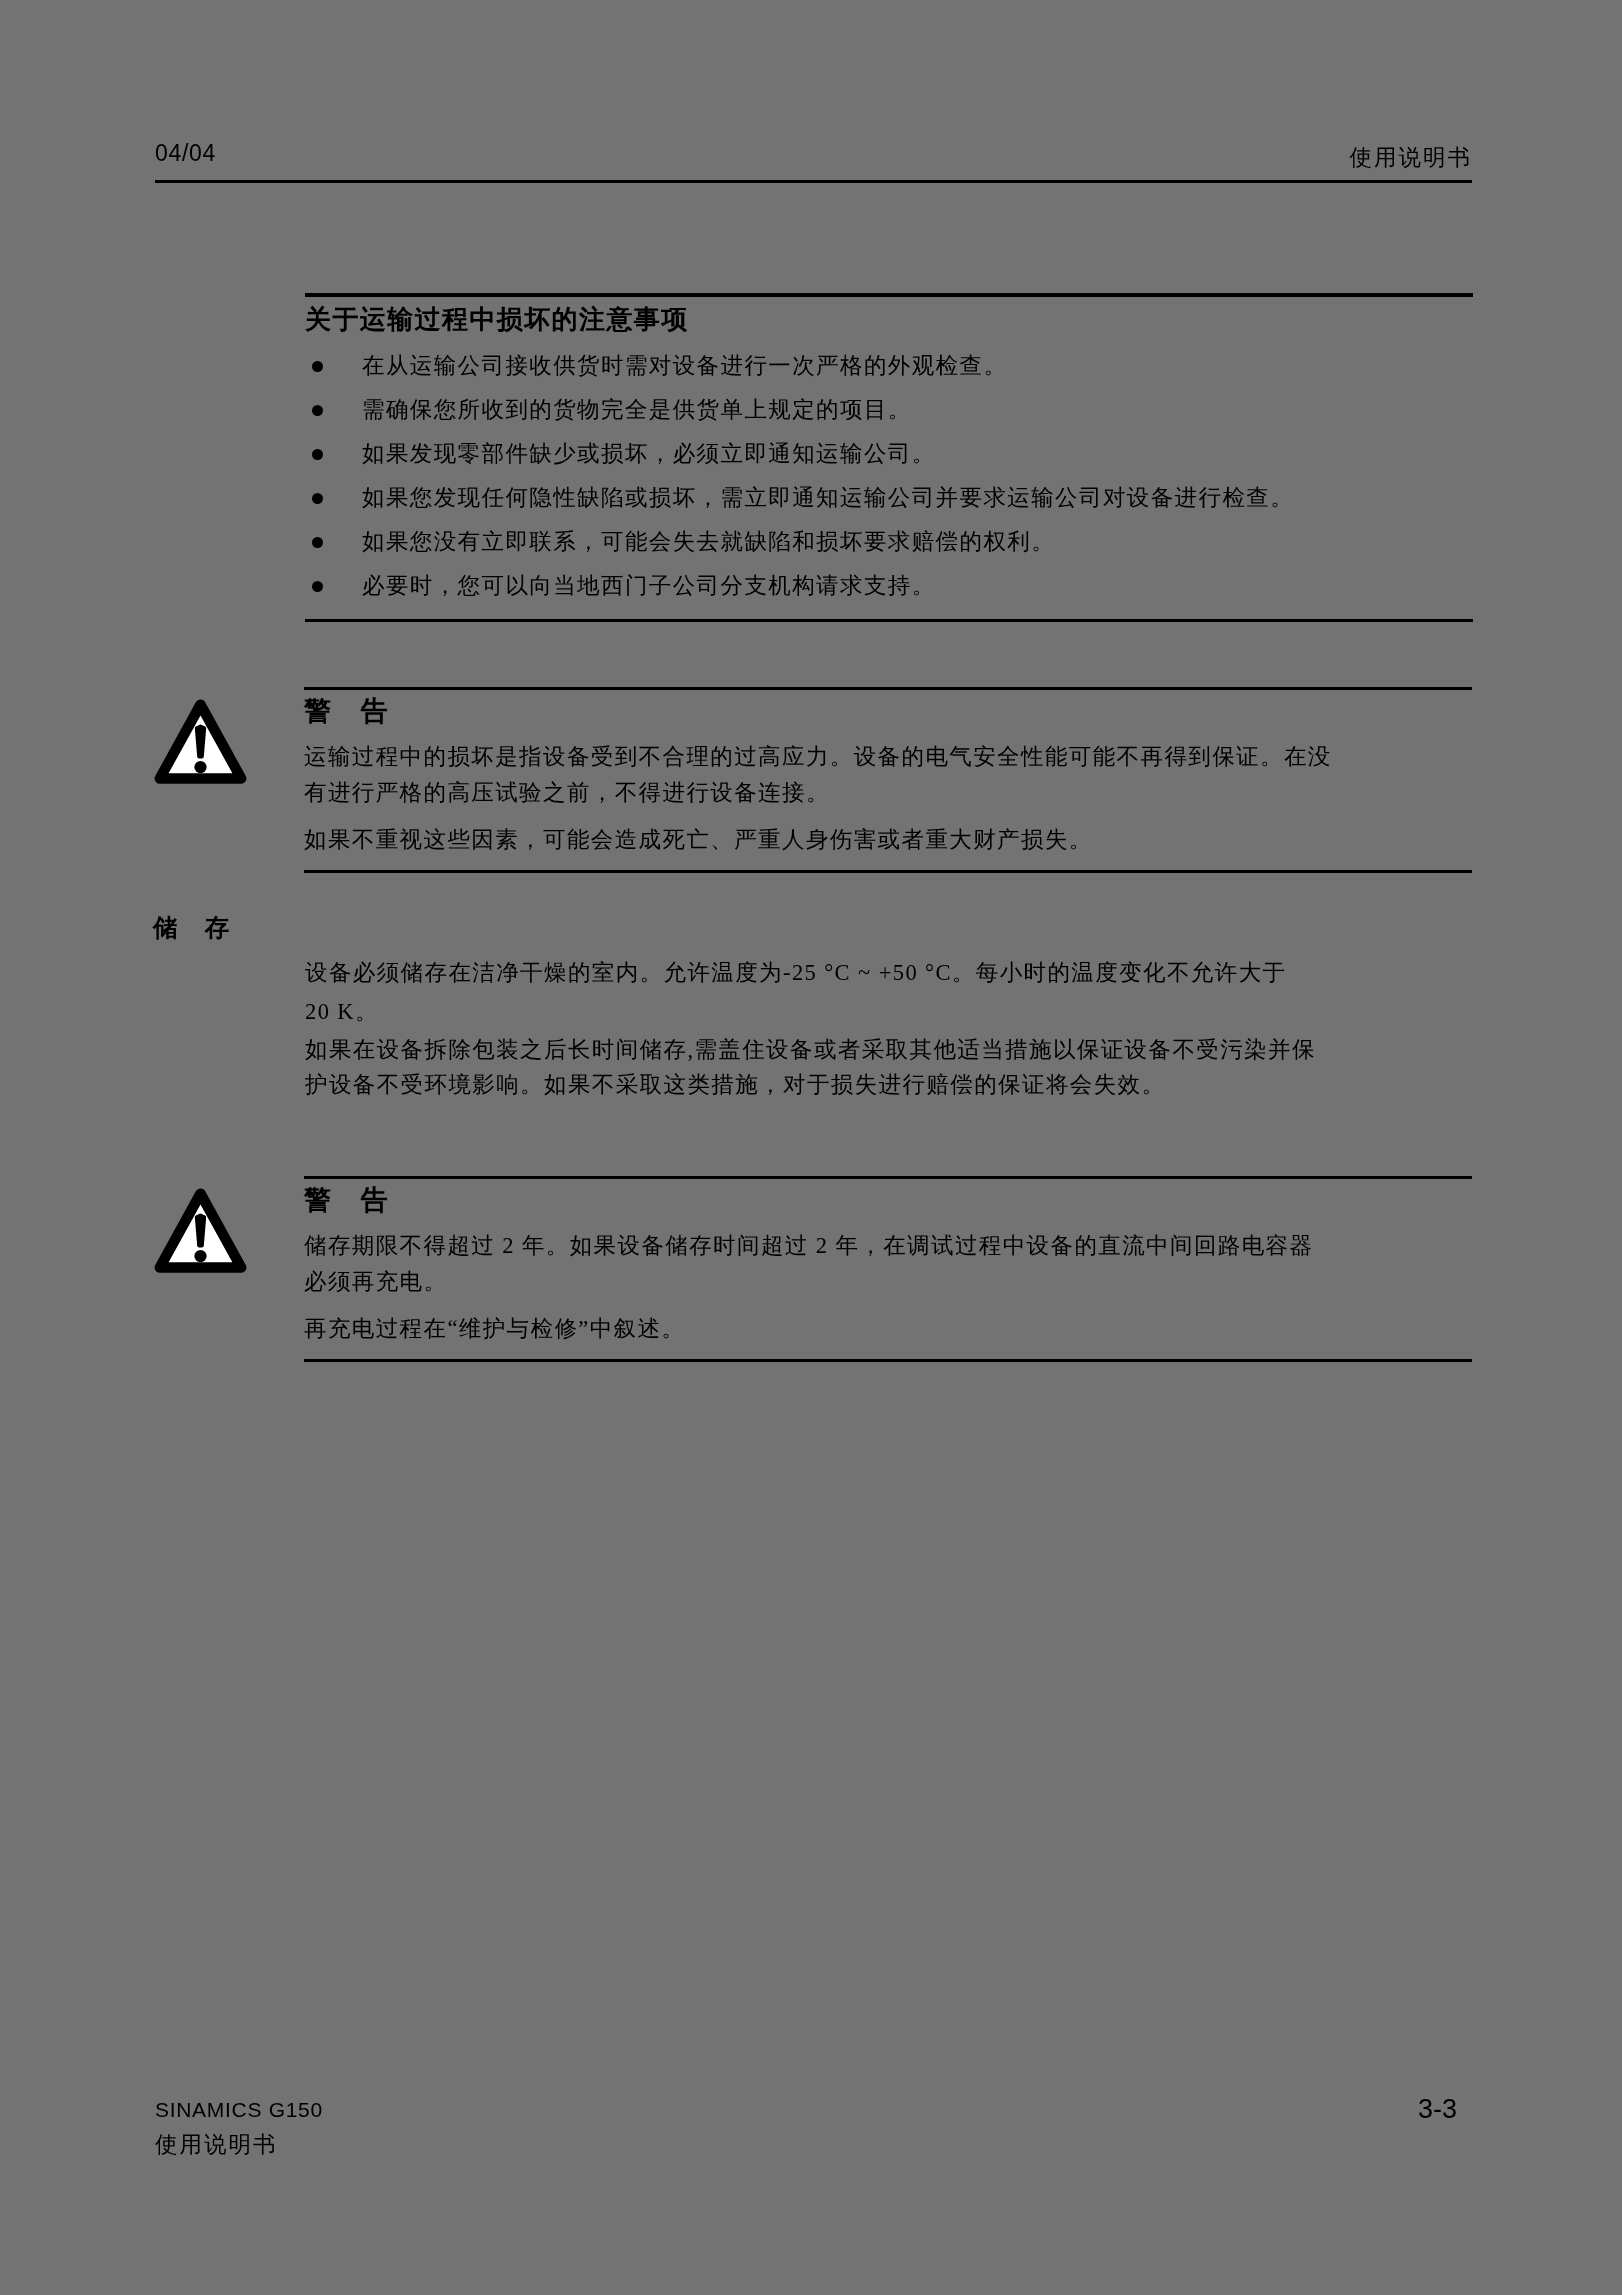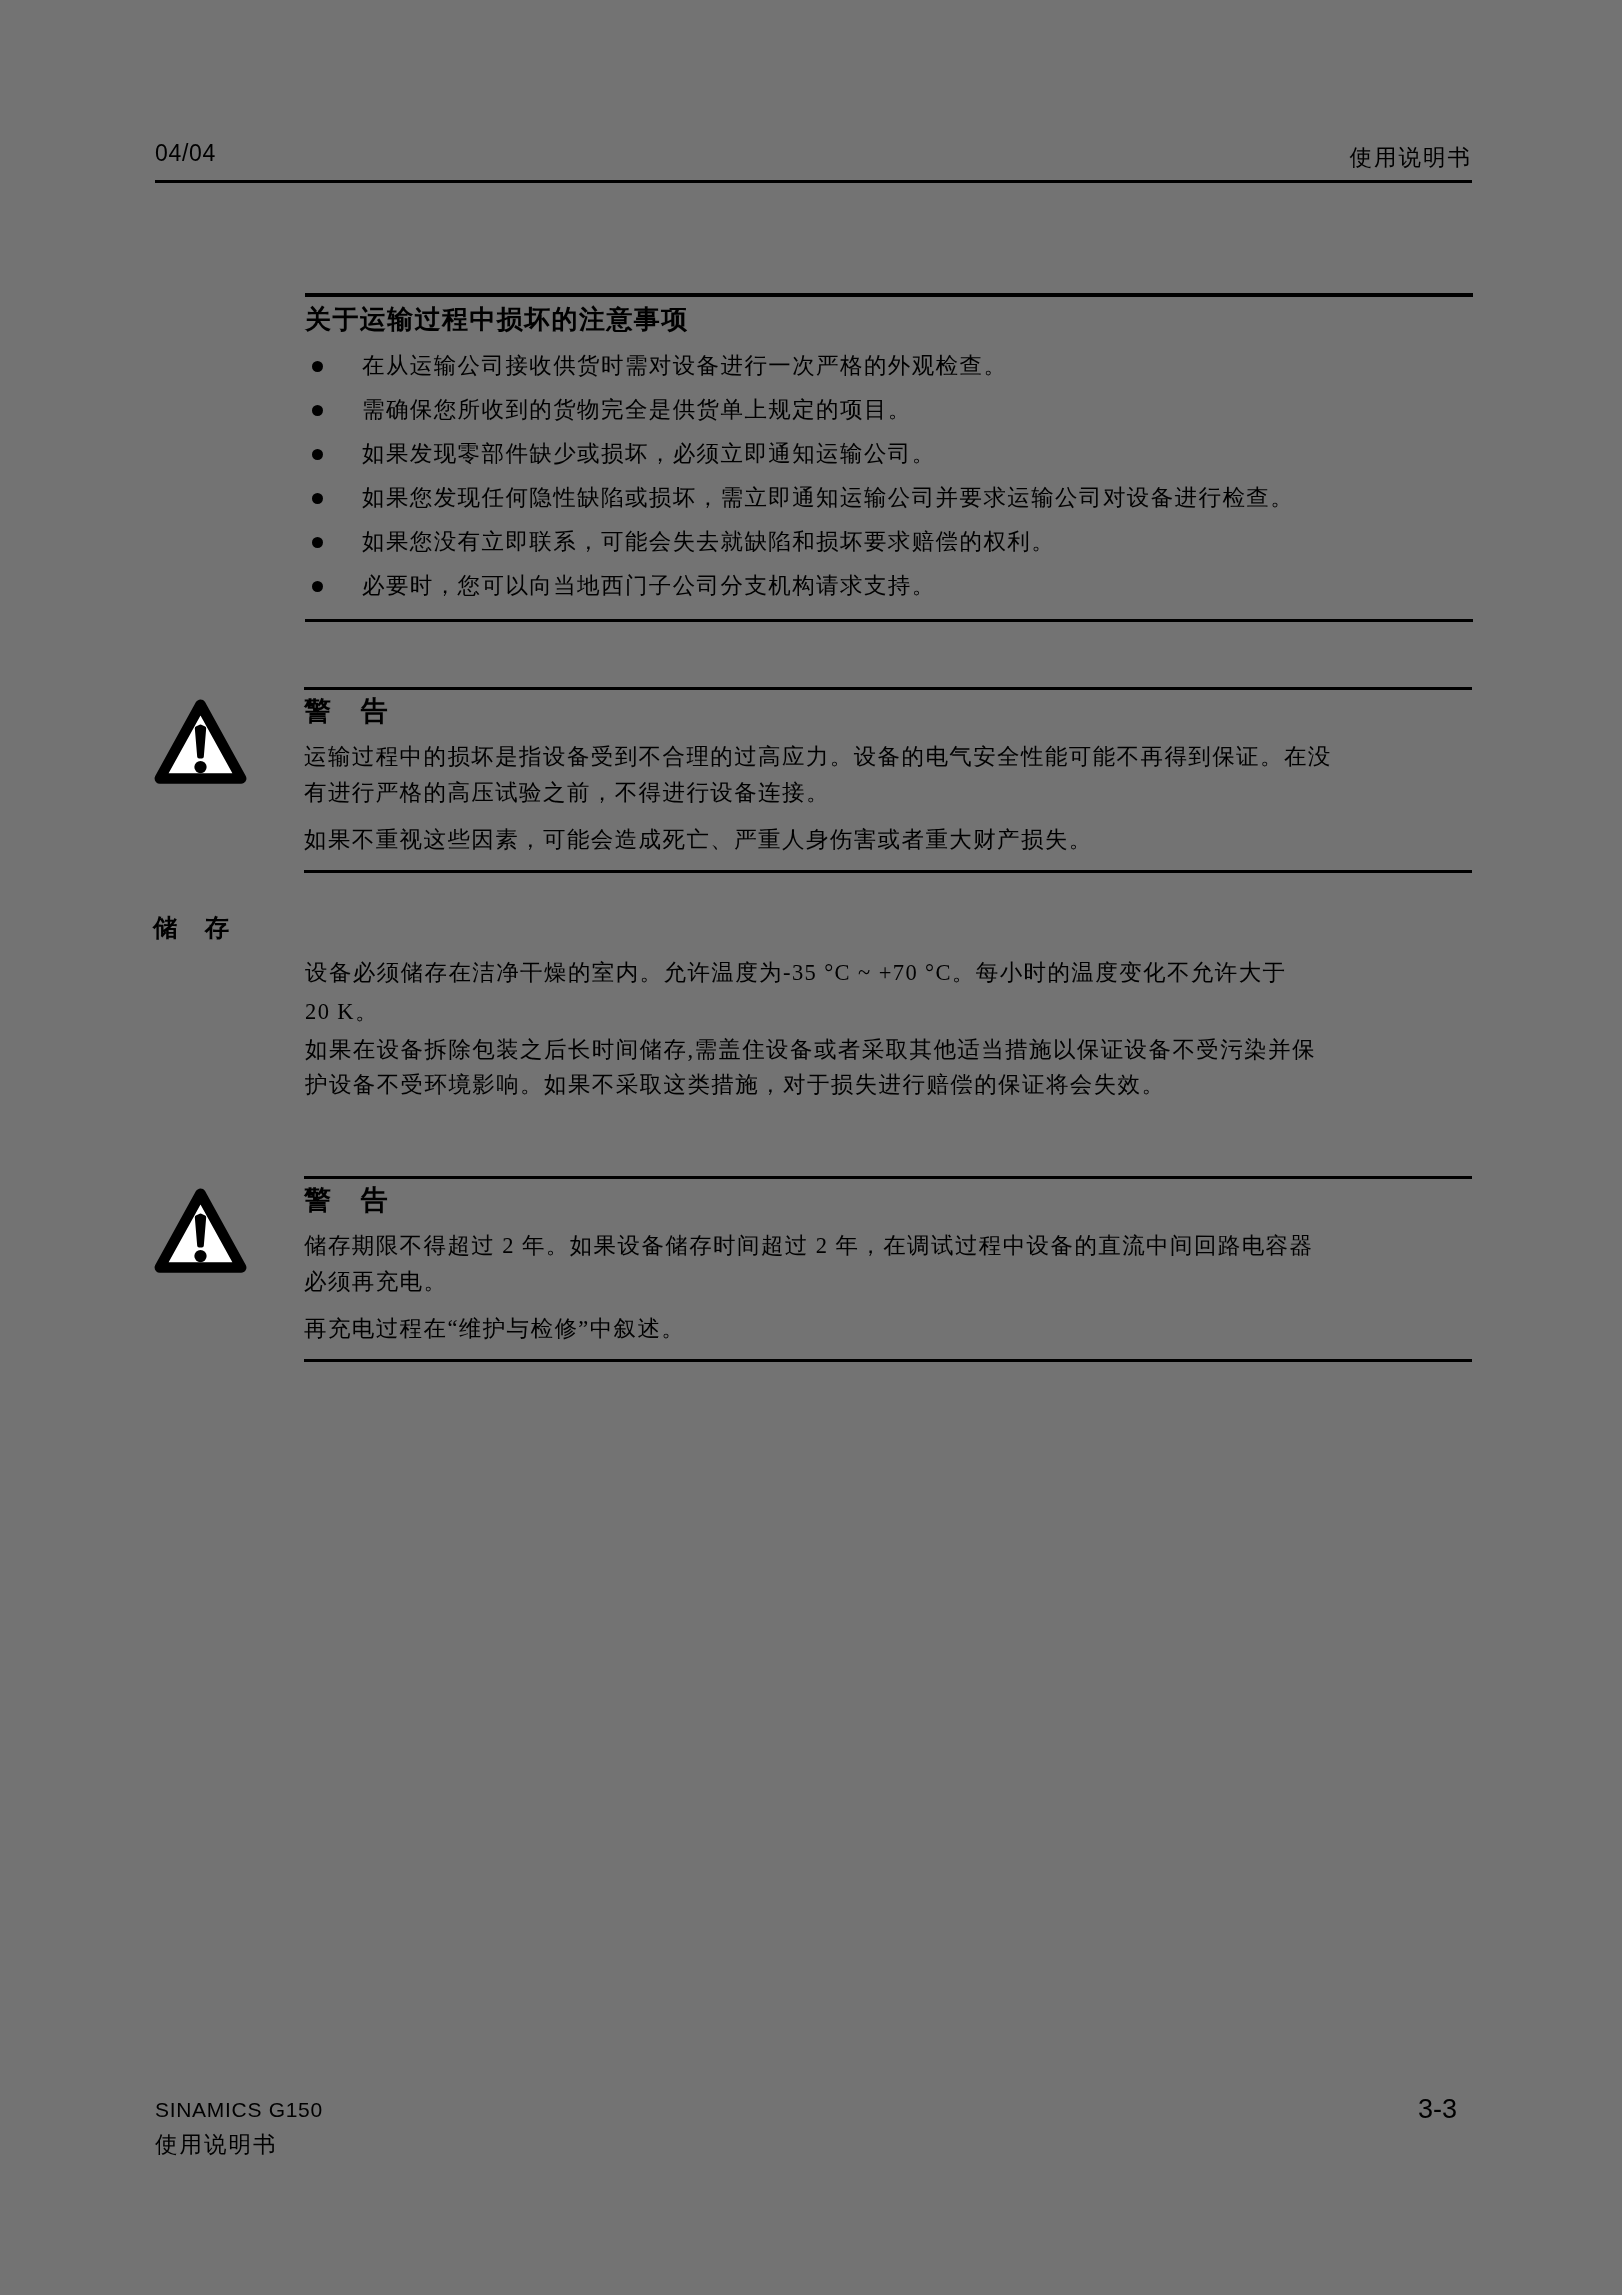--- a/index.html
+++ b/index.html
@@ -158,21 +158,21 @@
     <div class="warn-body">
       <div class="warn-title">警　告</div>
       <div class="warn-para">运输过程中的损坏是指设备受到不合理的过高应力。设备的电气安全性能可能不再得到保证。在没
 有进行严格的高压试验之前，不得进行设备连接。</div>
       <div class="warn-para">如果不重视这些因素，可能会造成死亡、严重人身伤害或者重大财产损失。</div>
     </div>
   </div>
 
   <div class="storage-heading">储　存</div>
   <div class="storage-paras">
-    <p>设备必须储存在洁净干燥的室内。允许温度为-35 °C ~ +70 °C。每小时的温度变化不允许大于
+    <p>设备必须储存在洁净干燥的室内。允许温度为-25 °C ~ +50 °C。每小时的温度变化不允许大于
 20 K。</p>
     <p>如果在设备拆除包装之后长时间储存,需盖住设备或者采取其他适当措施以保证设备不受污染并保
 护设备不受环境影响。如果不采取这类措施，对于损失进行赔偿的保证将会失效。</p>
   </div>
 
   <div class="warn warn-2">
     <svg class="warn-icon" viewBox="0 0 100 94" xmlns="http://www.w3.org/2000/svg">
       <path d="M50 7 L93 85 L7 85 Z" fill="#fff" stroke="#000" stroke-width="11" stroke-linejoin="round"></path>
       <path d="M50 30 L54 32 L51.5 62 L48.5 62 L46 32 Z" fill="#000" stroke="#000" stroke-width="4" stroke-linejoin="round"></path>
       <circle cx="50" cy="73" r="6.5" fill="#000"></circle>

